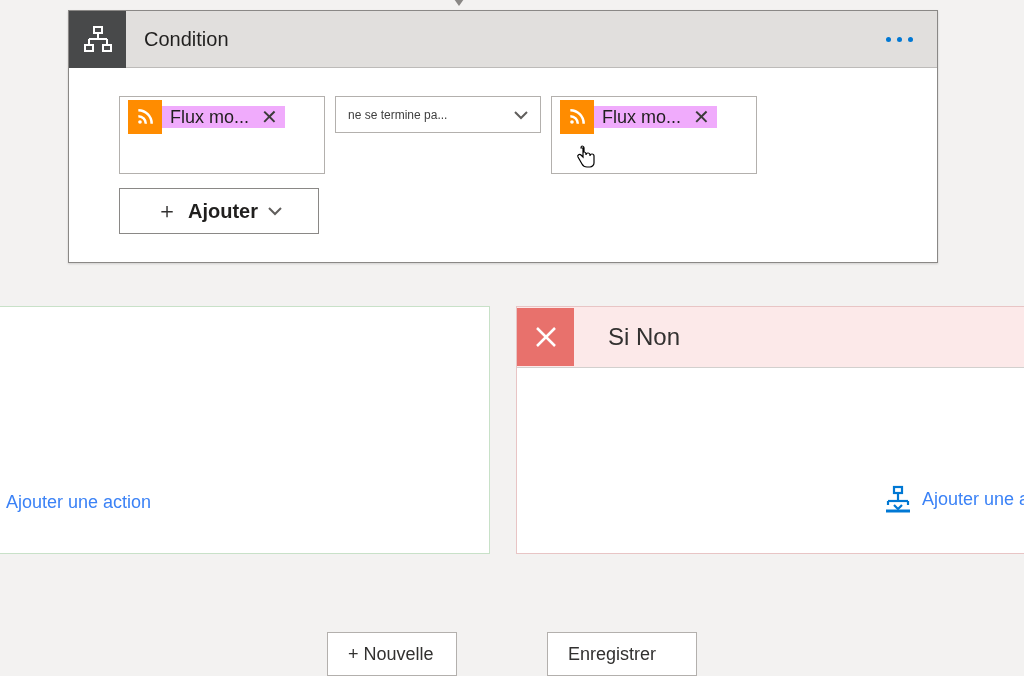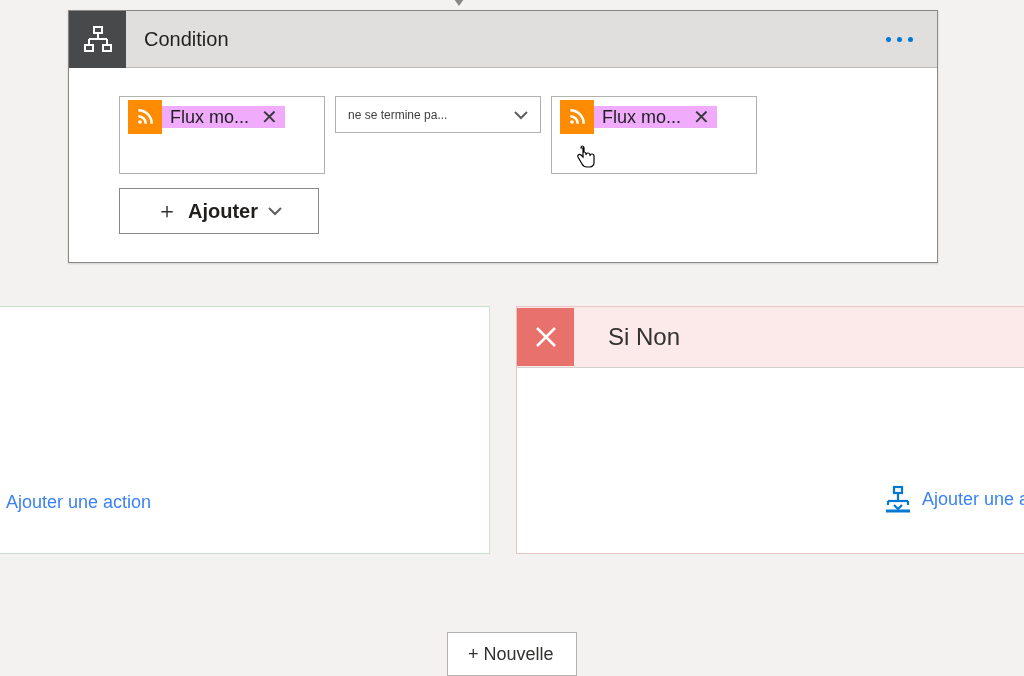--- a/index.html
+++ b/index.html
@@ -354,13 +354,16 @@
       </svg>
       <span>Ajouter une actio</span>
     </div>
   </div>
 </div>
 
 <div class="bottom-bar">
   <div class="bottom-btn nouvelle">
     <span>+ Nouvelle</span>
   </div>
+  <div class="bottom-btn">
+    <span>Enregistrer</span>
+  </div>
 </div>
 
 </body></html>

